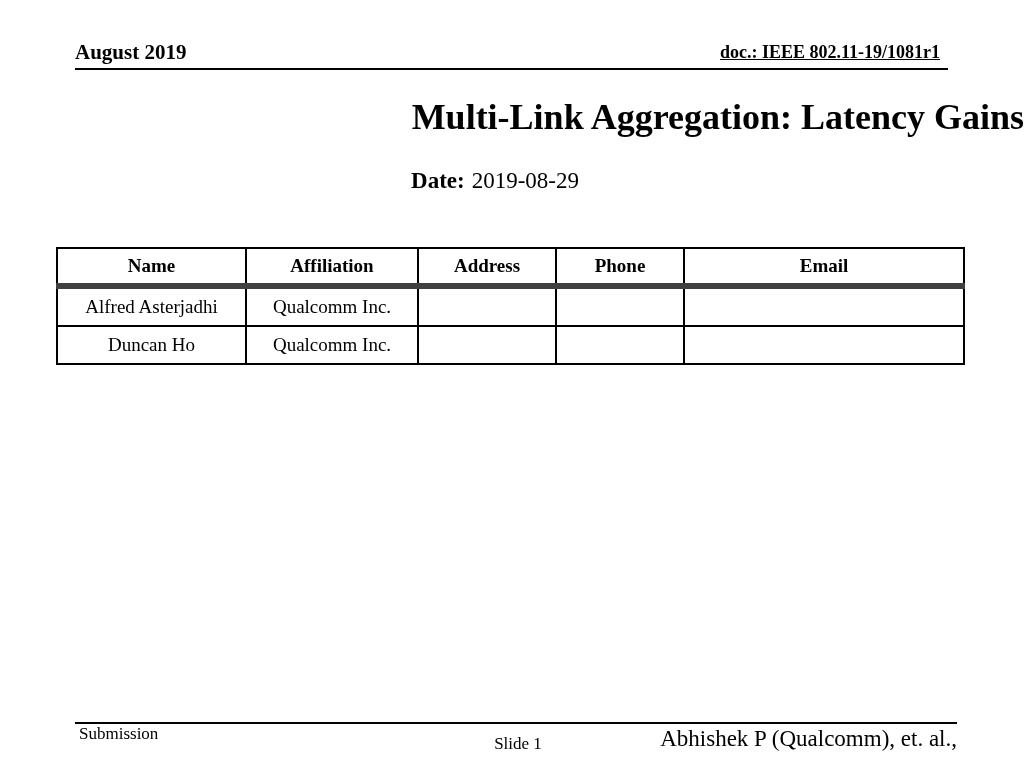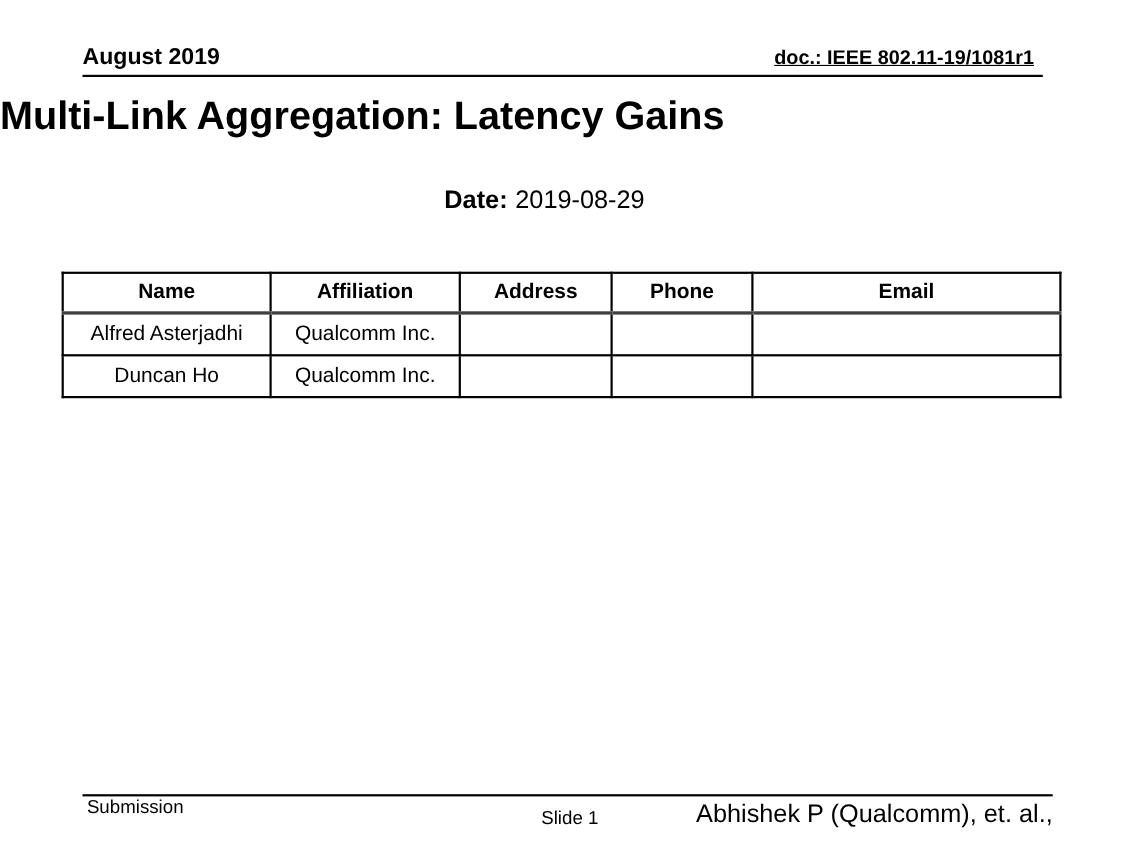--- a/index.html
+++ b/index.html
@@ -1,59 +1,59 @@
 <!DOCTYPE html>
 <html><head>
 <meta charset="utf-8">
 <style>
   html,body{margin:0;padding:0;background:#ffffff;}
   .slide{
     position:relative;
     width:1024px;height:763px;
     background:#ffffff;color:#000000;
-    font-family:Liberation Sans, sans-serif;
+    font-family:Liberation Serif, serif;
     overflow:hidden;
   }
   
   .hdr-left{
     position:absolute;left:75px;top:40px;
     font-size:21px;font-weight:bold;white-space:nowrap;
   }
   .hdr-right{
     position:absolute;right:84px;top:42px;
     font-size:18px;font-weight:bold;white-space:nowrap;
     text-decoration:underline;
   }
   .hdr-rule{
     position:absolute;left:75px;top:68px;
     width:873px;height:2px;background:#000000;
   }
   
   .title{
-    position:absolute;left:0;top:84px;width:1024px;margin:0;
-    text-align:left;font-size:36px;font-weight:bold;white-space:nowrap;
+    position:absolute;left:0;top:96px;width:1024px;margin:0;
+    text-align:right;font-size:36px;font-weight:bold;white-space:nowrap;
   }
   .date-line{
     position:absolute;left:0;top:168px;width:990px;margin:0;
     text-align:center;font-size:23px;white-space:nowrap;
   }
   .date-label{font-weight:bold;margin-right:7px;}
   
   table.authors{
     position:absolute;left:56px;top:247px;width:907px;
     border-collapse:collapse;table-layout:fixed;
     font-size:19px;
   }
   .authors th,.authors td{
     border:2px solid #000000;
     text-align:center;vertical-align:middle;
     padding:0 4px;height:36px;
     overflow:hidden;white-space:nowrap;
   }
-  .authors thead th{font-weight:bold;border-bottom:3px solid #404040;height:34px;}
+  .authors thead th{font-weight:bold;border-bottom:6px solid #404040;height:34px;}
   
   .ftr-rule{
     position:absolute;left:75px;top:722px;
     width:882px;height:2px;background:#000000;
   }
   .ftr-left{position:absolute;left:79px;top:724px;font-size:17px;white-space:nowrap;}
   .ftr-center{position:absolute;left:0;top:734px;width:1036px;text-align:center;font-size:17px;white-space:nowrap;}
   .ftr-right{position:absolute;right:67px;top:726px;font-size:23px;white-space:nowrap;}
 </style>
 </head>

